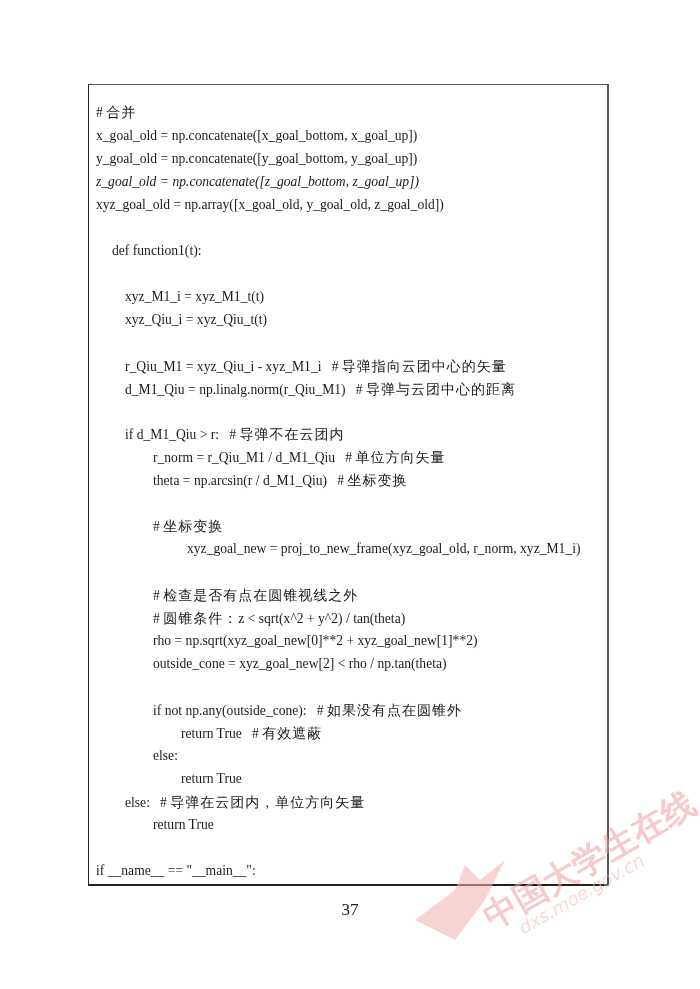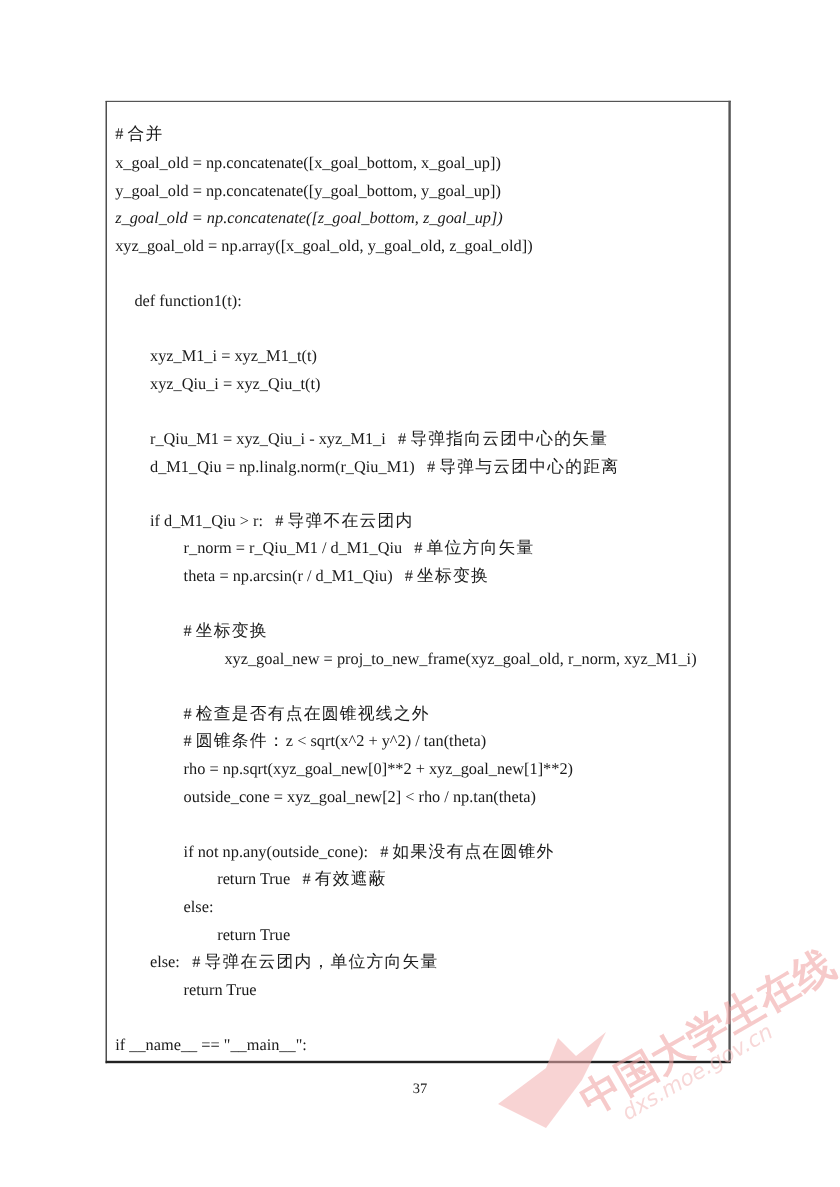--- a/index.html
+++ b/index.html
@@ -39,21 +39,21 @@
       font-family: "DejaVu Sans", sans-serif;
       font-size: 14px;
       letter-spacing: 1px;
     }
     .page-number {
       position: absolute;
       left: 0;
       width: 700px;
       top: 900px;
       text-align: center;
-      font-size: 12px;
+      font-size: 17px;
       font-family: "Liberation Serif", serif;
       color: #222;
     }
     .watermark {
       position: absolute;
       left: 395px;
       top: 770px;
       width: 280px;
       height: 190px;
       pointer-events: none;

